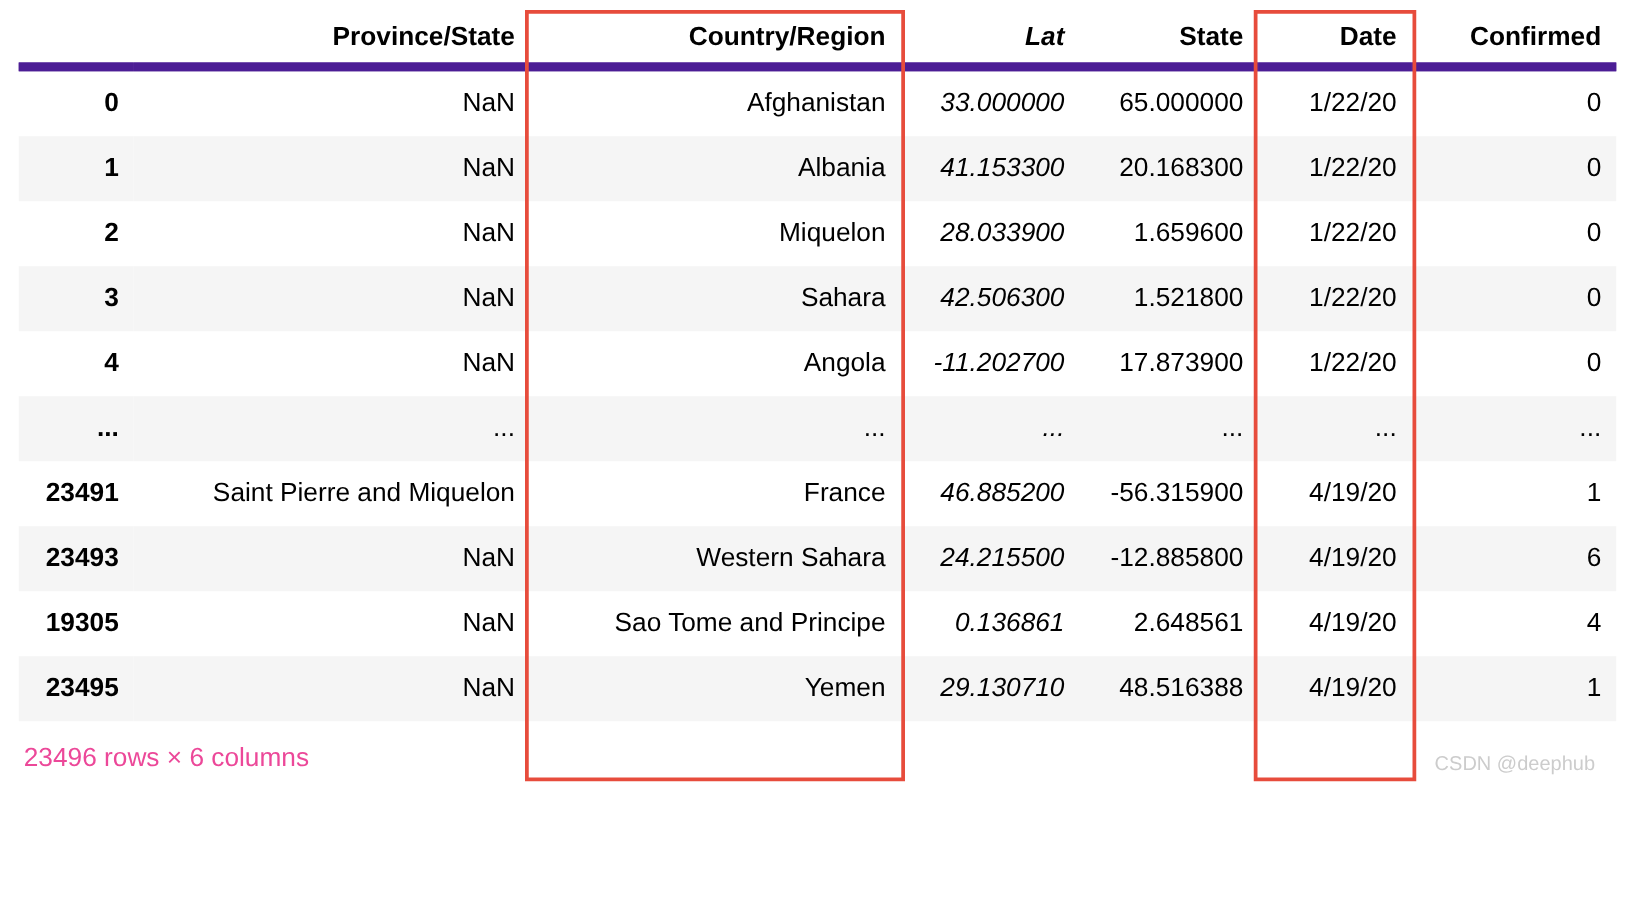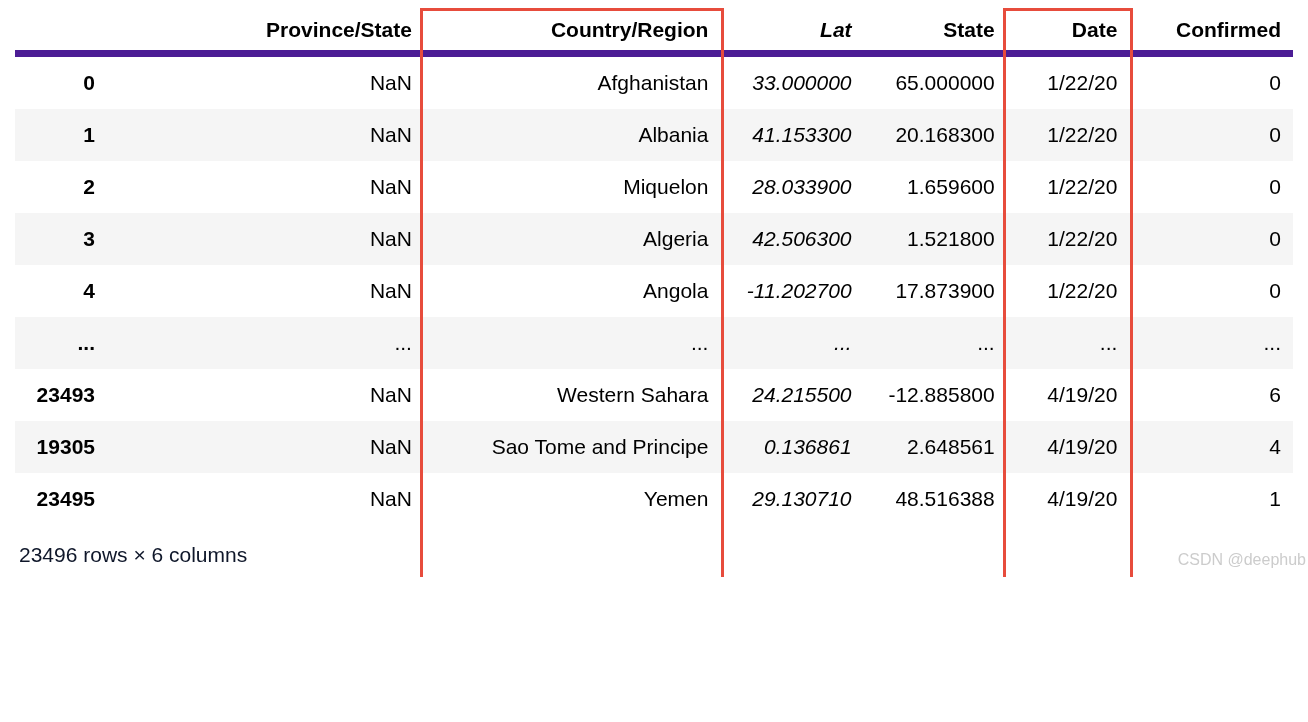--- a/index.html
+++ b/index.html
@@ -38,27 +38,27 @@
     }
     tbody th.row-index {
       font-weight: 700;
       text-align: right;
     }
     tbody tr:nth-child(even) {
       background-color: #f5f5f5;
     }
     .footer-text {
       font-size: 21px;
-      color: #0f172a;
+      color: #ec4899;
       padding: 18px 4px 0 4px;
     }
     .watermark {
       position: absolute;
       bottom: 8px;
-      right: 2px;
+      right: 32px;
       font-size: 16px;
       color: #ccc;
       font-family: sans-serif;
     }
     .highlight-box {
       position: absolute;
       border: 3px solid #e74c3c;
       pointer-events: none;
     }
     .table-wrapper {
@@ -113,21 +113,21 @@
           <td class="col-ps">NaN</td>
           <td class="col-cr">Miquelon</td>
           <td class="col-lat">28.033900</td>
           <td class="col-long">1.659600</td>
           <td class="col-date">1/22/20</td>
           <td class="col-conf">0</td>
         </tr>
         <tr>
           <th class="row-index col-idx">3</th>
           <td class="col-ps">NaN</td>
-          <td class="col-cr">Algeria</td>
+          <td class="col-cr">Sahara</td>
           <td class="col-lat">42.506300</td>
           <td class="col-long">1.521800</td>
           <td class="col-date">1/22/20</td>
           <td class="col-conf">0</td>
         </tr>
         <tr>
           <th class="row-index col-idx">4</th>
           <td class="col-ps">NaN</td>
           <td class="col-cr">Angola</td>
           <td class="col-lat">-11.202700</td>
@@ -136,20 +136,29 @@
           <td class="col-conf">0</td>
         </tr>
         <tr>
           <th class="row-index col-idx">...</th>
           <td class="col-ps">...</td>
           <td class="col-cr">...</td>
           <td class="col-lat">...</td>
           <td class="col-long">...</td>
           <td class="col-date">...</td>
           <td class="col-conf">...</td>
+        </tr>
+        <tr>
+          <th class="row-index col-idx">23491</th>
+          <td class="col-ps">Saint Pierre and Miquelon</td>
+          <td class="col-cr">France</td>
+          <td class="col-lat">46.885200</td>
+          <td class="col-long">-56.315900</td>
+          <td class="col-date">4/19/20</td>
+          <td class="col-conf">1</td>
         </tr>
         <tr>
           <th class="row-index col-idx">23493</th>
           <td class="col-ps">NaN</td>
           <td class="col-cr">Western Sahara</td>
           <td class="col-lat">24.215500</td>
           <td class="col-long">-12.885800</td>
           <td class="col-date">4/19/20</td>
           <td class="col-conf">6</td>
         </tr>

